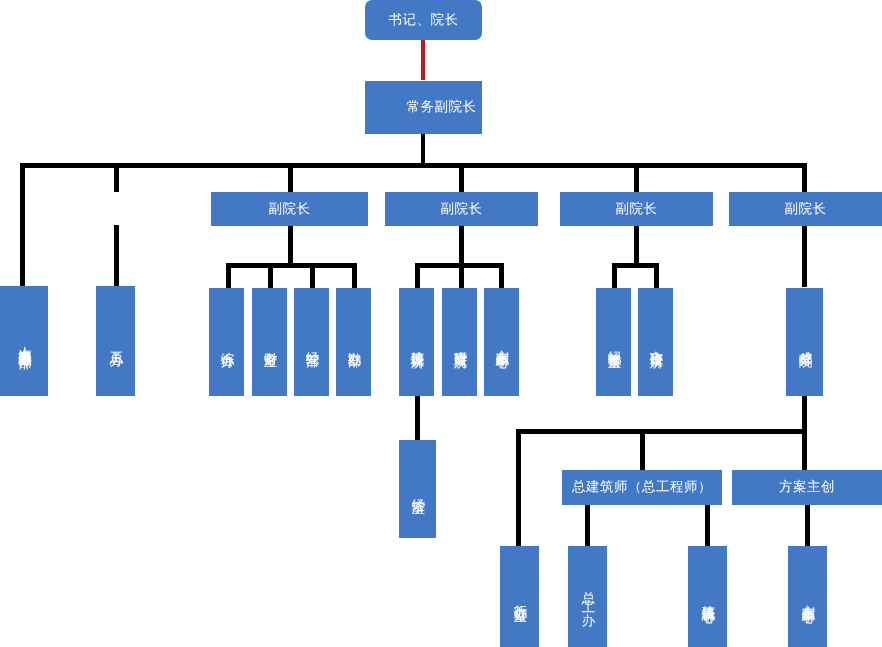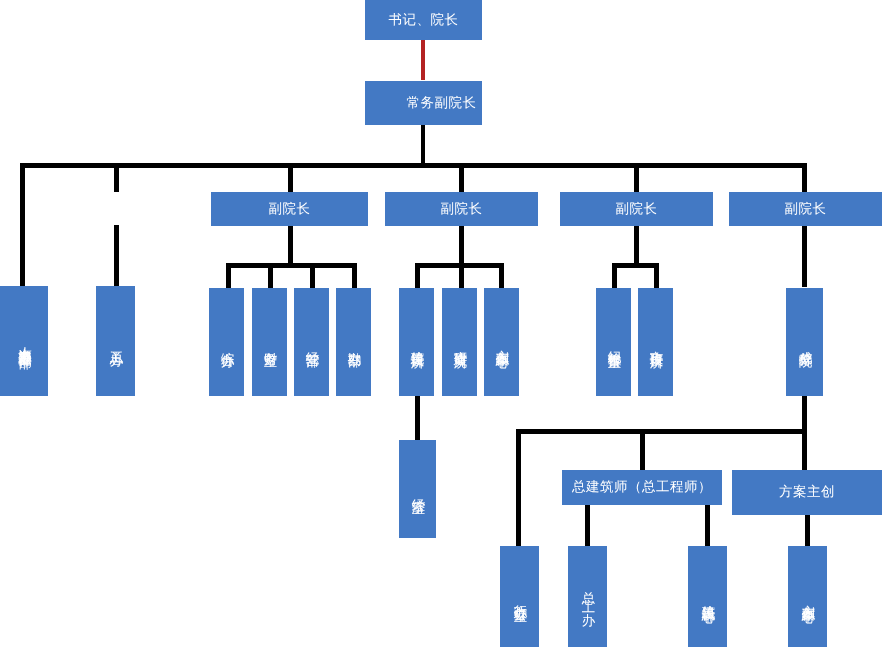--- a/index.html
+++ b/index.html
@@ -109,23 +109,23 @@
   <div class="conn" style="left:516px; top:429px; width:291px; height:5px;"></div>
   <div class="conn" style="left:516px; top:429px; width:5px; height:117px;"></div>
   <div class="conn" style="left:640px; top:429px; width:5px; height:41px;"></div>
   <div class="conn" style="left:802px; top:429px; width:5px; height:41px;"></div>
 
   <div class="conn" style="left:585px; top:505px; width:5px; height:41px;"></div>
   <div class="conn" style="left:705px; top:505px; width:5px; height:41px;"></div>
 
   <div class="conn" style="left:805px; top:505px; width:5px; height:41px;"></div>
 
-  <div class="node horiz" style="left:365px; top:0px; width:117px; height:40px;">书记、院长</div>
+  <div class="node horiz" style="left:365px; top:0px; width:117px; height:40px;border-radius:7px;">书记、院长</div>
 
-  <div class="node horiz" style="left:365px; top:81px; width:117px; height:44px;padding-left:40px;">常务副院长</div>
+  <div class="node horiz" style="left:365px; top:81px; width:117px; height:53px;padding-left:40px;">常务副院长</div>
 
 
   <div class="node horiz" style="left:211px; top:192px; width:157px; height:34px;">副院长</div>
 
   <div class="node horiz" style="left:385px; top:192px; width:153px; height:34px;">副院长</div>
 
   <div class="node horiz" style="left:560px; top:192px; width:153px; height:34px;">副院长</div>
 
   <div class="node horiz" style="left:729px; top:192px; width:153px; height:34px;">副院长</div>
 
@@ -153,21 +153,21 @@
   <div class="node vert" style="left:596px; top:288px; width:35px; height:108px;">纪检督察室</div>
 
   <div class="node vert" style="left:638px; top:288px; width:35px; height:108px;">市政设计所</div>
 
   <div class="node vert" style="left:786px; top:288px; width:37px; height:108px;">成都分院</div>
 
   <div class="node vert" style="left:399px; top:440px; width:37px; height:98px;">经济室</div>
 
   <div class="node horiz" style="left:562px; top:470px; width:160px; height:35px;">总建筑师（总工程师）</div>
 
-  <div class="node horiz" style="left:732px; top:470px; width:150px; height:45px;">方案主创</div>
+  <div class="node horiz" style="left:732px; top:470px; width:150px; height:35px;">方案主创</div>
 
   <div class="node vert" style="left:500px; top:546px; width:39px; height:101px;">行政办公室</div>
 
   <div class="node vert wide-gap" style="left:568px; top:546px; width:39px; height:101px;">总工办</div>
 
   <div class="node vert" style="left:688px; top:546px; width:39px; height:101px;">建筑设计中心</div>
 
   <div class="node vert" style="left:788px; top:546px; width:39px; height:101px;">方案创作中心</div>
 
 </div>

